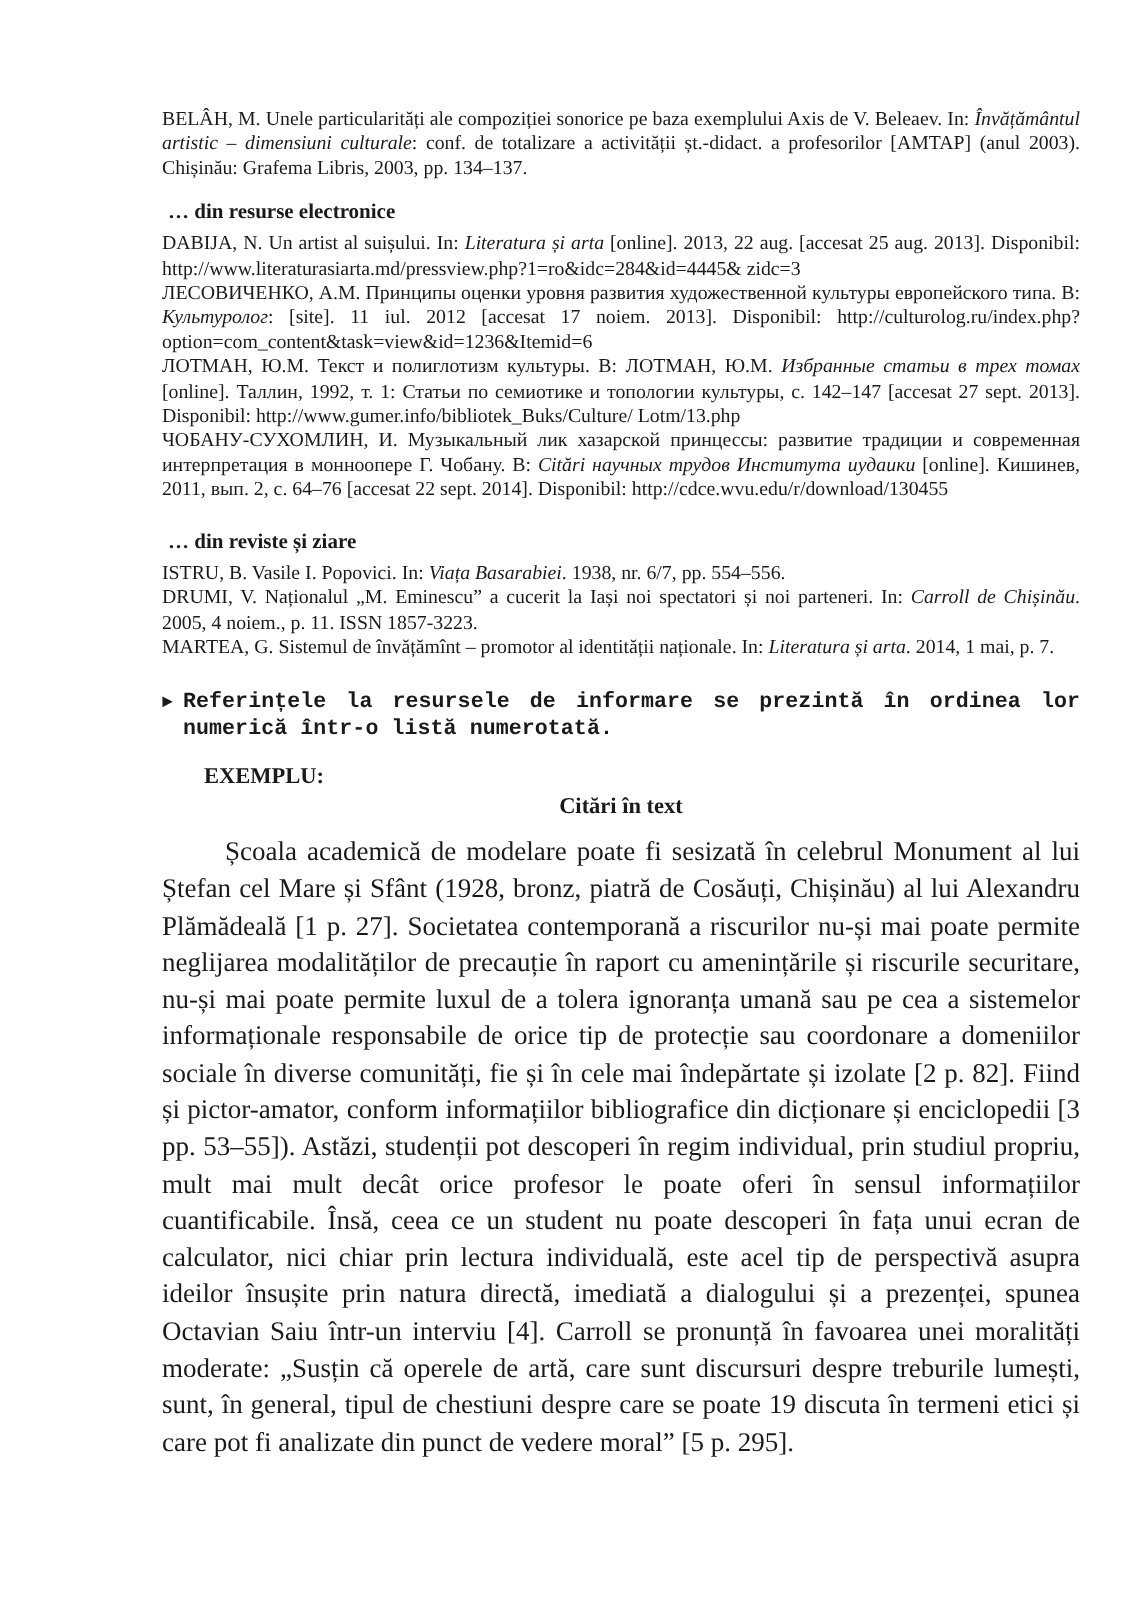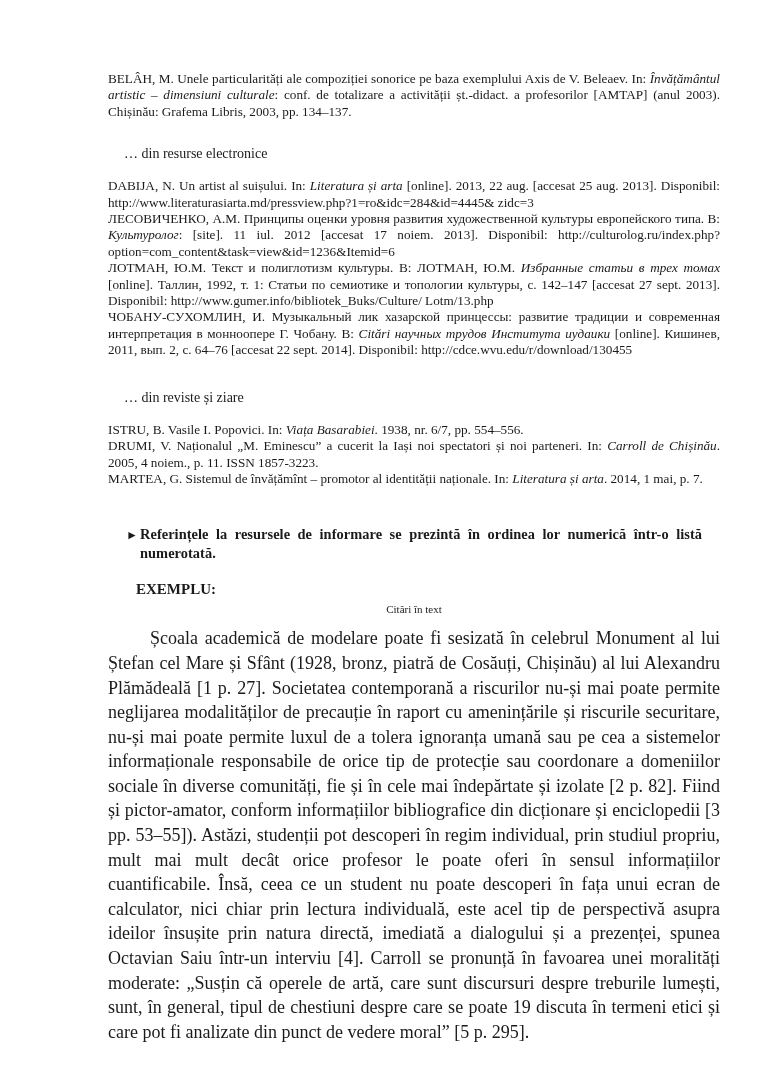--- a/index.html
+++ b/index.html
@@ -2,29 +2,29 @@
 <html><head>
 <meta charset="utf-8">
 <style>
   html, body { margin: 0; padding: 0; background: #ffffff; }
   body { width: 764px; height: 1080px; position: relative; overflow: hidden; color: #1a1a1a;
          font-family: "Liberation Serif", "DejaVu Serif", serif; }
   .page { position: absolute; left: 108px; top: 71px; width: 612px; }
   .ref-block { font-size: 13.2px; line-height: 16.4px; text-align: justify; }
   .ref { margin: 0; }
   .ref i { font-style: italic; }
-  .sec-head { font-weight: normal; font-size: 14px; line-height: 17px; margin: 16px; }
+  .sec-head { font-weight: bold; font-size: 14px; line-height: 17px; margin: 4px; }
   .gap-sm { height: 9px; }
   .gap-md { height: 14px; }
   .rule-note { font-weight: bold; font-size: 14.4px; line-height: 18px; text-align: justify;
-               font-family: Liberation Serif, serif; letter-spacing: 0.05px;
-               padding-left: 14px; text-indent: -14px; margin: 18px; }
+               font-family: Liberation Mono, monospace; letter-spacing: 0.05px;
+               padding-left: 14px; text-indent: -14px; margin: 0; }
   .rule-note .arrow { font-size: 12px; display: inline-block; width: 14px; text-indent: 0; }
   .exemplu { font-weight: bold; font-size: 15px; line-height: 18px; margin: 14px 0 0 28px; }
-  .cit-title { font-weight: normal; font-size: 11px; line-height: 18px; text-align: center; margin: 2px 0 0 0; }
+  .cit-title { font-weight: bold; font-size: 15px; line-height: 18px; text-align: center; margin: 2px 0 0 0; }
   .body-text { font-size: 18px; line-height: 24.6px; text-align: justify; text-indent: 42px; margin: 8px 0 0 0; }
 </style>
 </head>
 <body>
 
 <div class="page">
 
   <div class="ref-block">
     <p class="ref"><span>BELÂH, M. Unele particularități ale compoziției sonorice pe baza exemplului Axis de V. Beleaev. In: </span><i>Învățământul artistic – dimensiuni culturale</i><span>: conf. de totalizare a activității șt.-didact. a profesorilor [AMTAP] (anul 2003). Chișinău: Grafema Libris, 2003, pp. 134–137.</span></p>
   </div>

